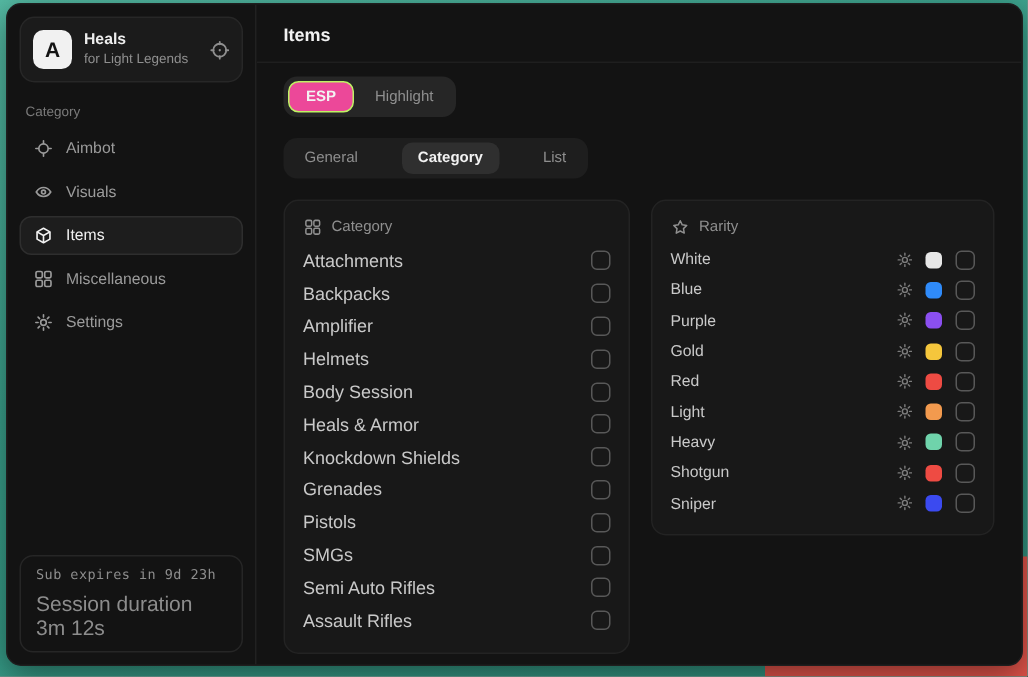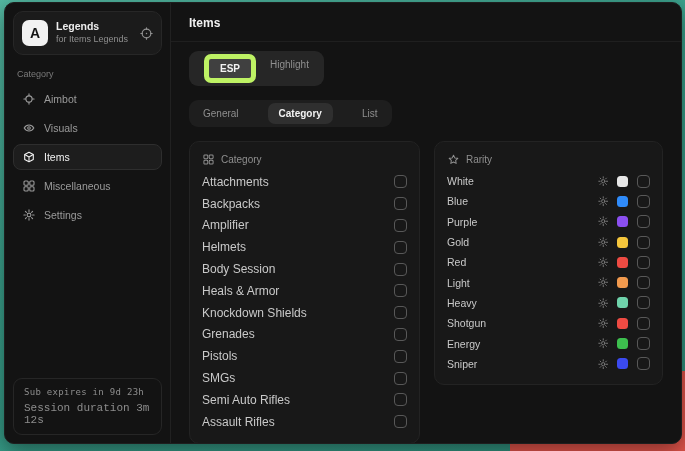--- a/index.html
+++ b/index.html
@@ -24,29 +24,29 @@
   .logo-sub{font-size:9px;color:#8f8f8f;margin-top:3px;}
   .logo-corner{margin-left:auto;color:#8f8f8f;display:flex;}
   .logo-corner svg{width:13px;height:13px;}
   .section-label{font-size:9px;color:#7a7a7a;margin:14px 4px 7px;}
   .nav-item{display:flex;align-items:center;gap:9px;padding:6px 9px;border-radius:8px;color:#9b9b9b;font-size:10.5px;border:1px solid transparent;margin-bottom:3px;cursor:pointer;}
   .nav-item.active{background:#1d1d1d;border-color:#2e2e2e;color:#f1f1f1;}
   .nav-item .icon{display:flex;}
   .nav-item svg{width:12px;height:12px;}
   .sidebar-footer{margin-top:auto;border:1px solid #262626;border-radius:9px;padding:8px 10px;}
   .footer-line1{font-family:"DejaVu Sans Mono",monospace;font-size:9px;color:#8d8d8d;letter-spacing:.3px;}
-  .footer-line2{font-size:11px;color:#8d8d8d;margin-top:5px;font-family:Liberation Mono, monospace;}
+  .footer-line2{font-size:14px;color:#8d8d8d;margin-top:5px;}
   
   .main{flex:1;display:flex;flex-direction:column;overflow:hidden;min-width:0;}
   .main-header{padding:13px 18px 11px;border-bottom:1px solid #1f1f1f;}
   .page-title{font-size:12px;font-weight:700;color:#f2f2f2;}
   .main-body{padding:0 18px;display:flex;flex-direction:column;overflow:hidden;}
   .toggle-group{margin-top:9px;display:inline-flex;background:#262626;border-radius:9px;padding:3px;gap:2px;align-self:flex-start;}
   .toggle{font-size:10px;padding:5px 12px;border-radius:7px;color:#8f8f8f;cursor:pointer;}
-  .toggle.active{background:#404040;border:5px solid #bef264;padding:4px 11px;color:#f2f2f2;font-weight:700;margin-left:12px;}
+  .toggle.active{background:#ec4899;border:1px solid #bef264;padding:4px 11px;color:#f2f2f2;font-weight:700;}
   .tab-group{margin-top:14px;display:inline-flex;background:#1e1e1e;border-radius:9px;padding:3px;gap:18px;align-self:flex-start;}
   .tab{font-size:10px;padding:5px 11px;border-radius:7px;color:#8f8f8f;cursor:pointer;}
   .tab.active{background:#2f2f2f;color:#f2f2f2;font-weight:700;}
   .panels{display:flex;gap:14px;margin-top:14px;align-items:flex-start;}
   .panel{background:#181818;border:1px solid #232323;border-radius:10px;box-sizing:border-box;padding:9px 12px 10px;}
   .panel-cat{width:234px;}
   .panel-rar{width:232px;}
   .panel-header{display:flex;align-items:center;gap:7px;color:#8f8f8f;font-size:10px;margin:3px 1px 6px;}
   .panel-header .icon{display:flex;color:#8f8f8f;}
   .panel-header svg{width:11px;height:11px;}
@@ -62,22 +62,22 @@
 <body>
 
 <div class="desktop-accent"></div>
 
 <div class="window">
 
   <div class="sidebar">
     <div class="logo-card">
       <div class="logo-badge">A</div>
       <div class="logo-text">
-        <span class="logo-title">Legends</span>
-        <span class="logo-sub">for Items Legends</span>
+        <span class="logo-title">Heals</span>
+        <span class="logo-sub">for Light Legends</span>
       </div>
       <span class="logo-corner" id="logo-corner-icon">
           <svg viewBox="0 0 12 12" fill="none" stroke="currentColor" stroke-width="1.1" stroke-linecap="round">
             <circle cx="6" cy="6" r="4"></circle>
             <circle cx="6" cy="6" r=".7" fill="currentColor" stroke="none"></circle>
             <path d="M6 .8v1.5M6 9.7v1.5M.8 6h1.5M9.7 6h1.5"></path>
           </svg>
         </span>
     </div>
 
@@ -329,33 +329,20 @@
                     <svg viewBox="0 0 12 12" fill="none" stroke="currentColor" stroke-width="1.1" stroke-linecap="round">
                       <circle cx="6" cy="6" r="1.9"></circle>
                       <path d="M6 .9v1.5M6 9.6v1.5M.9 6h1.5M9.6 6h1.5M2.4 2.4l1 1M8.6 8.6l1 1M9.6 2.4l-1 1M3.4 8.6l-1 1"></path>
                     </svg>
                   </span>
                   <span class="swatch" style="background:#ee4b43"></span>
                   <span class="checkbox"></span>
                 </span>
               </div>
               <div class="rar-row">
-                <span>Energy</span>
-                <span class="rar-controls">
-                  <span class="row-gear">
-                    <svg viewBox="0 0 12 12" fill="none" stroke="currentColor" stroke-width="1.1" stroke-linecap="round">
-                      <circle cx="6" cy="6" r="1.9"></circle>
-                      <path d="M6 .9v1.5M6 9.6v1.5M.9 6h1.5M9.6 6h1.5M2.4 2.4l1 1M8.6 8.6l1 1M9.6 2.4l-1 1M3.4 8.6l-1 1"></path>
-                    </svg>
-                  </span>
-                  <span class="swatch" style="background:#3dbf4e"></span>
-                  <span class="checkbox"></span>
-                </span>
-              </div>
-              <div class="rar-row">
                 <span>Sniper</span>
                 <span class="rar-controls">
                   <span class="row-gear">
                     <svg viewBox="0 0 12 12" fill="none" stroke="currentColor" stroke-width="1.1" stroke-linecap="round">
                       <circle cx="6" cy="6" r="1.9"></circle>
                       <path d="M6 .9v1.5M6 9.6v1.5M.9 6h1.5M9.6 6h1.5M2.4 2.4l1 1M8.6 8.6l1 1M9.6 2.4l-1 1M3.4 8.6l-1 1"></path>
                     </svg>
                   </span>
                   <span class="swatch" style="background:#3b4af0"></span>
                   <span class="checkbox"></span>

